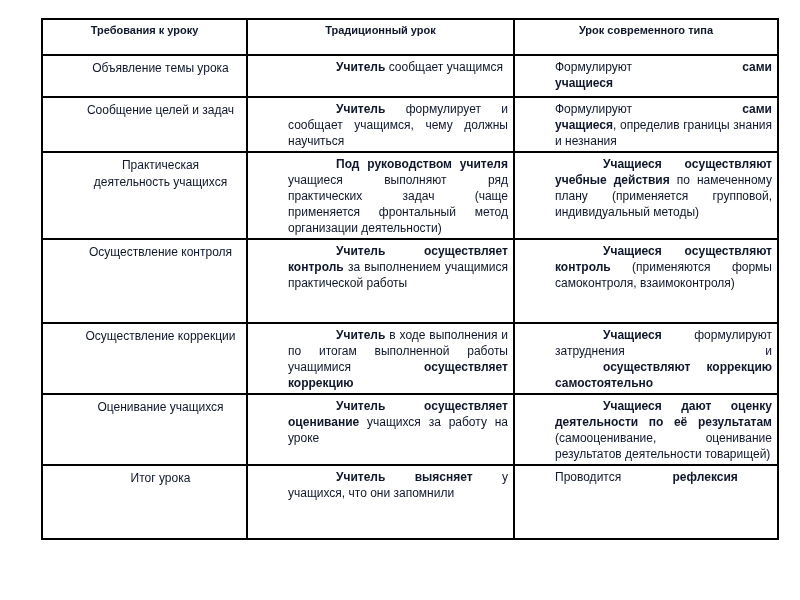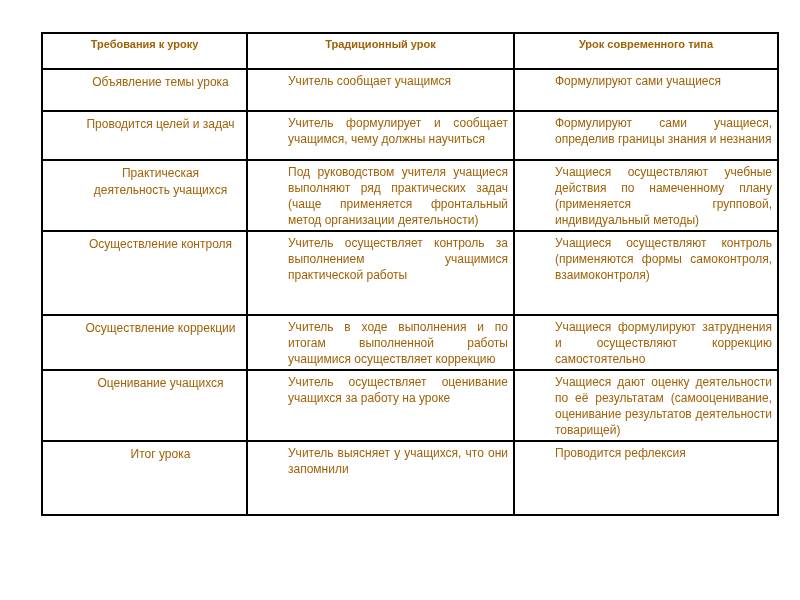--- a/index.html
+++ b/index.html
@@ -11,25 +11,25 @@
   .slide {
     position: relative;
     width: 800px;
     height: 600px;
     background: #ffffff;
     overflow: hidden;
   }
   table.cmp {
     position: absolute;
     left: 41px;
-    top: 32px;
+    top: 18px;
     border-collapse: collapse;
     table-layout: fixed;
     width: 736px;
-    color: #a16207;
+    color: #0f172a;
   }
   table.cmp th, table.cmp td {
     border: 2px solid #000000;
     vertical-align: top;
     overflow: hidden;
     padding-left: 40px;
   }
   table.cmp th {
     font-size: 11px;
     font-weight: bold;
@@ -52,21 +52,21 @@
     font-size: 12px;
     line-height: 17px;
     padding: 4px 8px 2px 8px;
   }
   td.col-text {
     text-align: justify;
     font-size: 12px;
     line-height: 16px;
     padding: 3px 5px 2px 5px;
   }
-  td.col-text b { font-weight: normal; }
+  td.col-text b { font-weight: bold; margin-left: 48px; }
 </style>
 </head>
 <body>
 
 <div class="slide">
   <table class="cmp">
     <colgroup>
       <col style="width:205px">
       <col style="width:267px">
       <col style="width:264px">
@@ -78,21 +78,21 @@
         <th>Урок современного типа</th>
       </tr>
     </thead>
     <tbody id="table-body">
         <tr>
           <td class="col-req">Объявление темы урока</td>
           <td class="col-text"><b>Учитель</b><span> сообщает учащимся</span></td>
           <td class="col-text"><span>Формулируют </span><b>сами учащиеся</b></td>
         </tr>
         <tr>
-          <td class="col-req">Проводится целей и задач</td>
+          <td class="col-req">Сообщение целей и задач</td>
           <td class="col-text"><b>Учитель</b><span> формулирует и сообщает учащимся, чему должны научиться</span></td>
           <td class="col-text"><span>Формулируют </span><b>сами учащиеся</b><span>, определив границы знания и незнания</span></td>
         </tr>
         <tr>
           <td class="col-req">Практическая деятельность учащихся</td>
           <td class="col-text"><b>Под руководством учителя</b><span> учащиеся выполняют ряд практических задач (чаще применяется фронтальный метод организации деятельности)</span></td>
           <td class="col-text"><b>Учащиеся осуществляют учебные действия</b><span> по намеченному плану (применяется групповой, индивидуальный методы)</span></td>
         </tr>
         <tr>
           <td class="col-req">Осуществление контроля</td>

